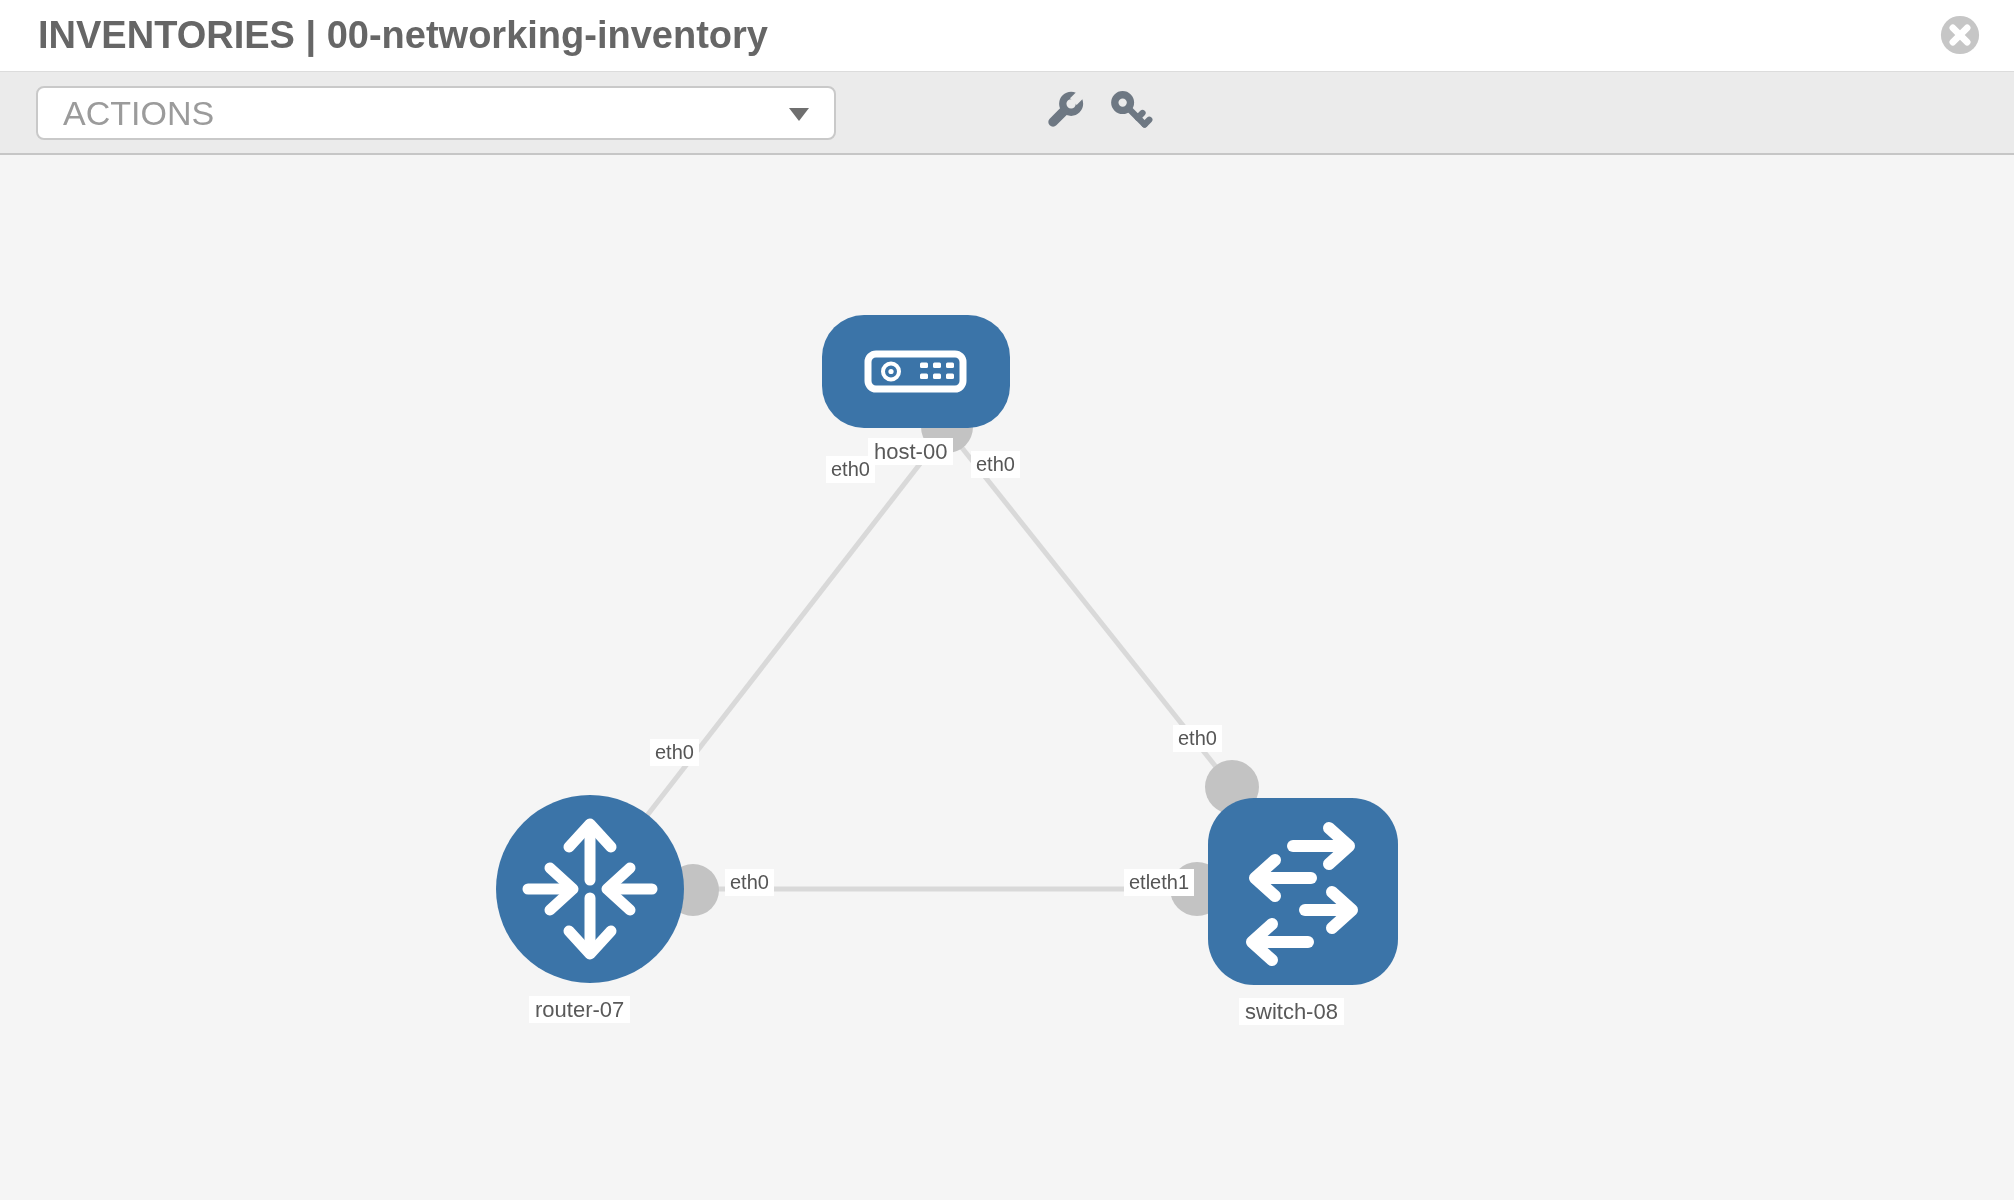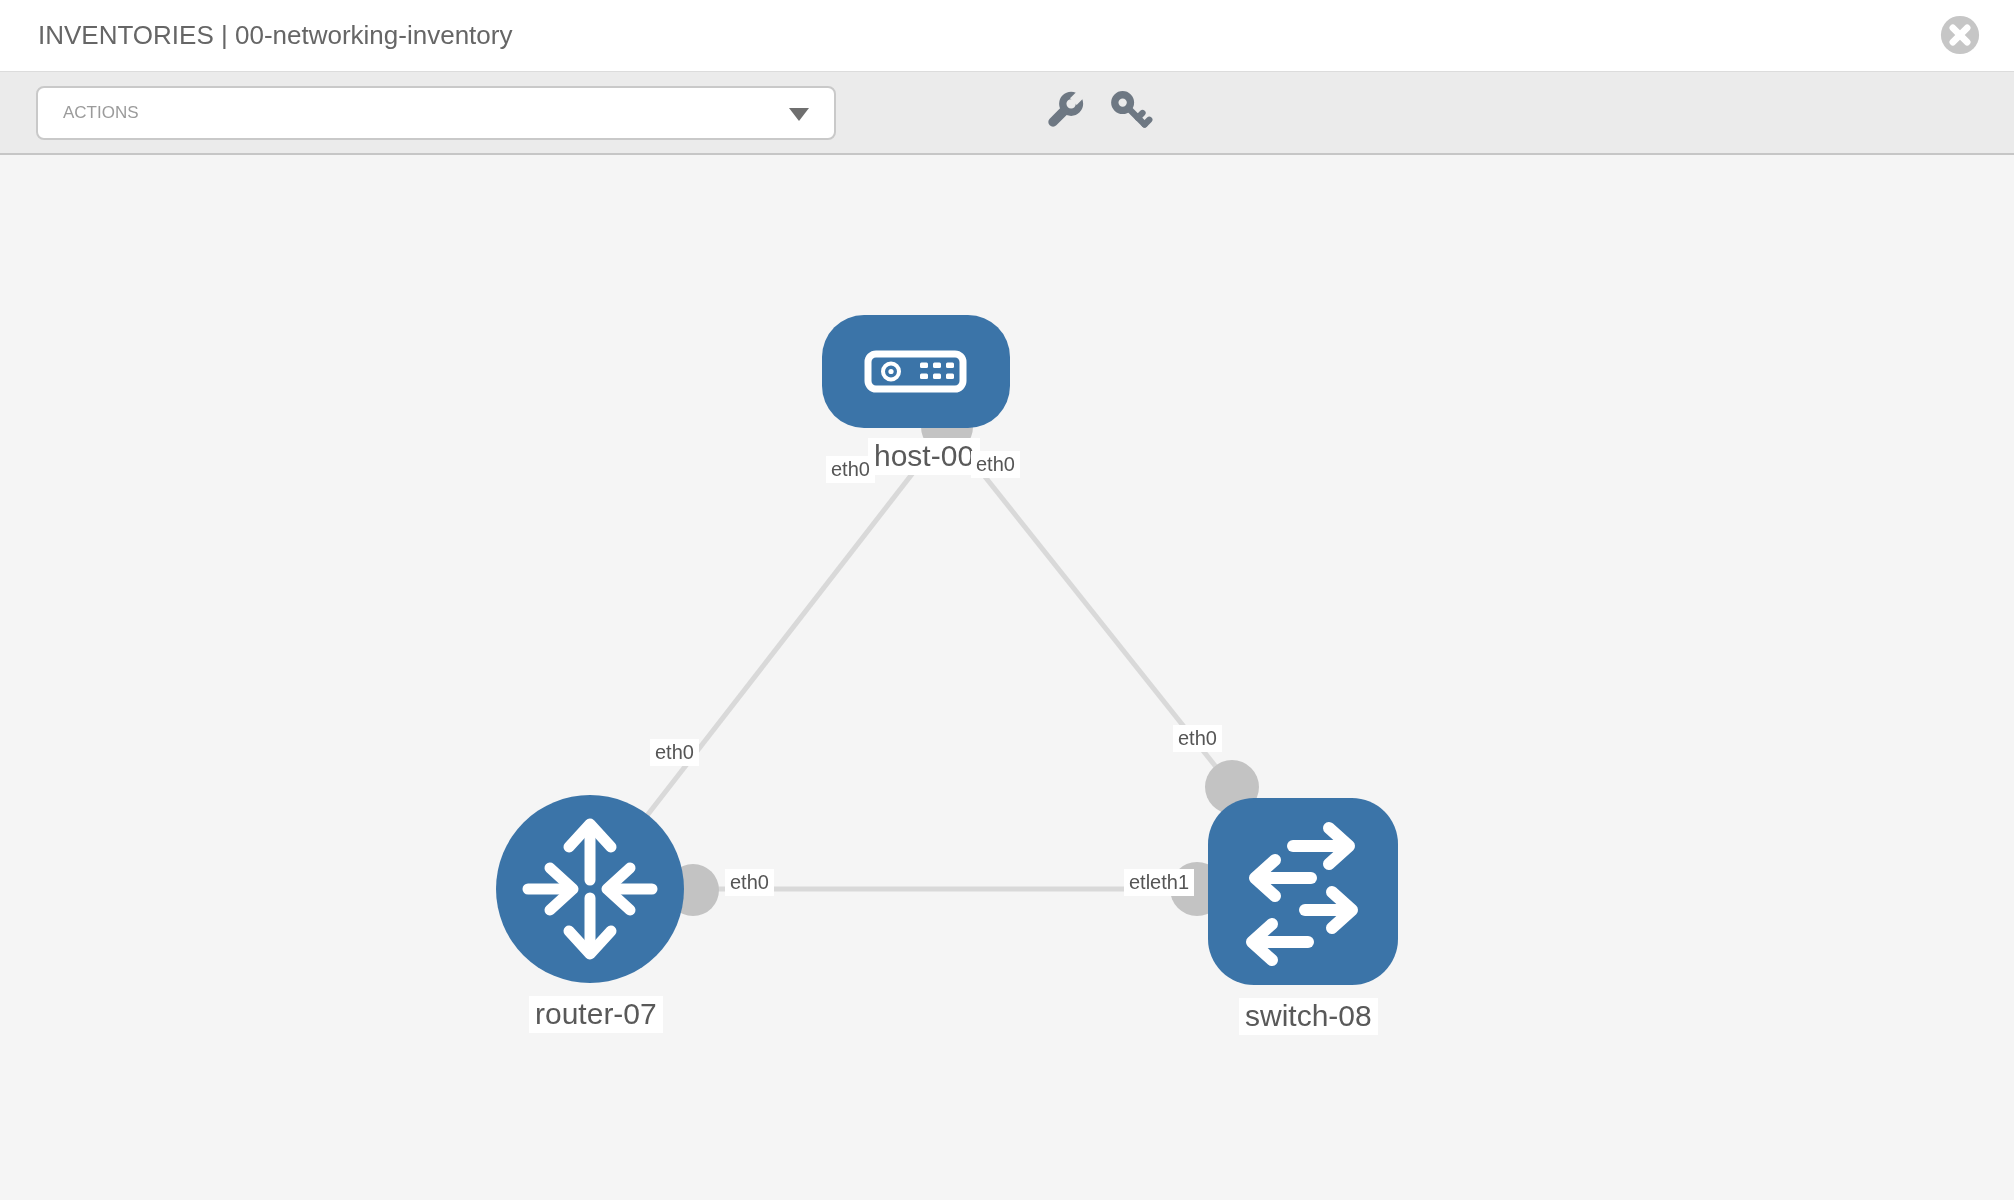--- a/index.html
+++ b/index.html
@@ -2,48 +2,48 @@
 <html><head>
 <meta charset="utf-8">
 <style>
   html,body{margin:0;padding:0;background:#f5f5f5;}
   .app{position:relative;width:2014px;height:1200px;overflow:hidden;
        font-family:"Liberation Sans",sans-serif;background:#f5f5f5;}
 
   
   .header{position:absolute;top:0;left:0;right:0;height:71px;background:#ffffff;
           border-bottom:1px solid #dcdcdc;z-index:30;}
-  .title{position:absolute;left:38px;top:0;line-height:71px;font-size:26px;
-         font-weight:normal;color:#666;white-space:nowrap;}
+  .title{position:absolute;left:38px;top:0;line-height:71px;font-size:38px;
+         font-weight:bold;color:#666;white-space:nowrap;}
   .close-btn{position:absolute;right:33px;top:14px;width:42px;height:42px;cursor:pointer;}
 
   
   .toolbar{position:absolute;top:72px;left:0;right:0;height:81px;background:#ebebeb;
            border-bottom:2px solid #c6c6c6;z-index:29;}
   .select{position:absolute;top:14px;height:54px;background:#fff;border:2px solid #c9c9c9;
           border-radius:8px;box-sizing:border-box;cursor:pointer;}
-  .select .ph{display:block;line-height:50px;padding-left:25px;font-size:17px;color:#9b9b9b;}
+  .select .ph{display:block;line-height:50px;padding-left:25px;font-size:34px;color:#9b9b9b;}
   .caret{position:absolute;right:25px;top:20px;width:0;height:0;
          border-left:10px solid transparent;border-right:10px solid transparent;
          border-top:13px solid #6f6f6f;}
   .select.actions{left:36px;width:800px;}
   .select.search{left:1182px;width:793px;}
   .toolbtn{position:absolute;top:17px;width:46px;height:46px;cursor:pointer;}
   .toolbtn.wrench{left:1040px;}
   .toolbtn.key{left:1108px;}
 
   
   .canvas{position:absolute;top:155px;left:0;right:0;bottom:0;background:#f5f5f5;}
   svg.topo{position:absolute;left:0;top:153px;width:2014px;height:1047px;z-index:1;}
   svg.topo .clickable{cursor:pointer;}
 
   
   .lbl{position:absolute;background:#ffffff;color:#555;font-size:20px;line-height:1.15;
        padding:2px 5px;white-space:nowrap;z-index:5;}
-  .node-lbl{font-size:30px;color:#595959;padding:1px 6px;cursor:pointer;}
+  .node-lbl{font-size:22px;color:#595959;padding:1px 6px;cursor:pointer;}
 
   
   .zoom-panel{position:absolute;left:1622px;top:1083px;width:392px;height:117px;
               background:#fff;border:2px solid #b7b7b7;box-sizing:border-box;z-index:10;}
   .zoom-level{position:absolute;left:66px;top:6px;width:267px;text-align:center;
               font-size:23px;color:#161616;}
   .zoom-minus,.zoom-plus{position:absolute;top:30px;font-size:42px;font-weight:bold;
               color:#8d949b;cursor:pointer;line-height:46px;user-select:none;}
   .zoom-minus{left:22px;}
   .zoom-plus{left:342px;}

